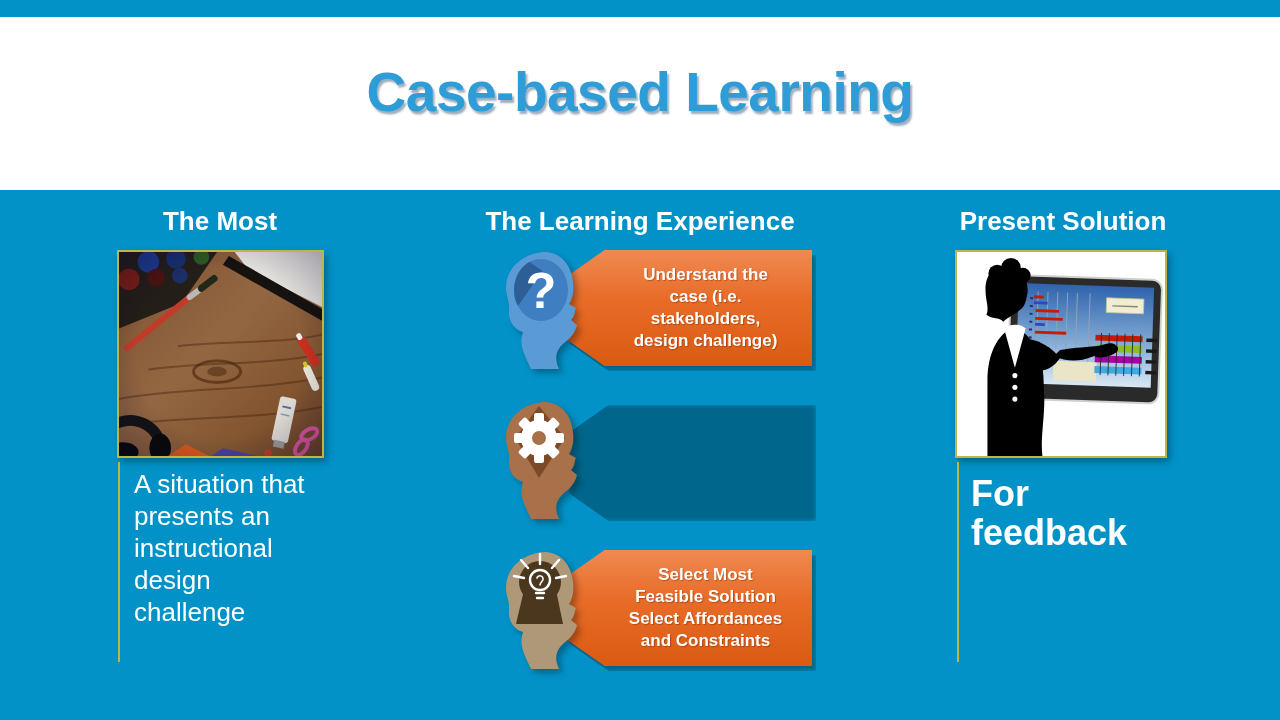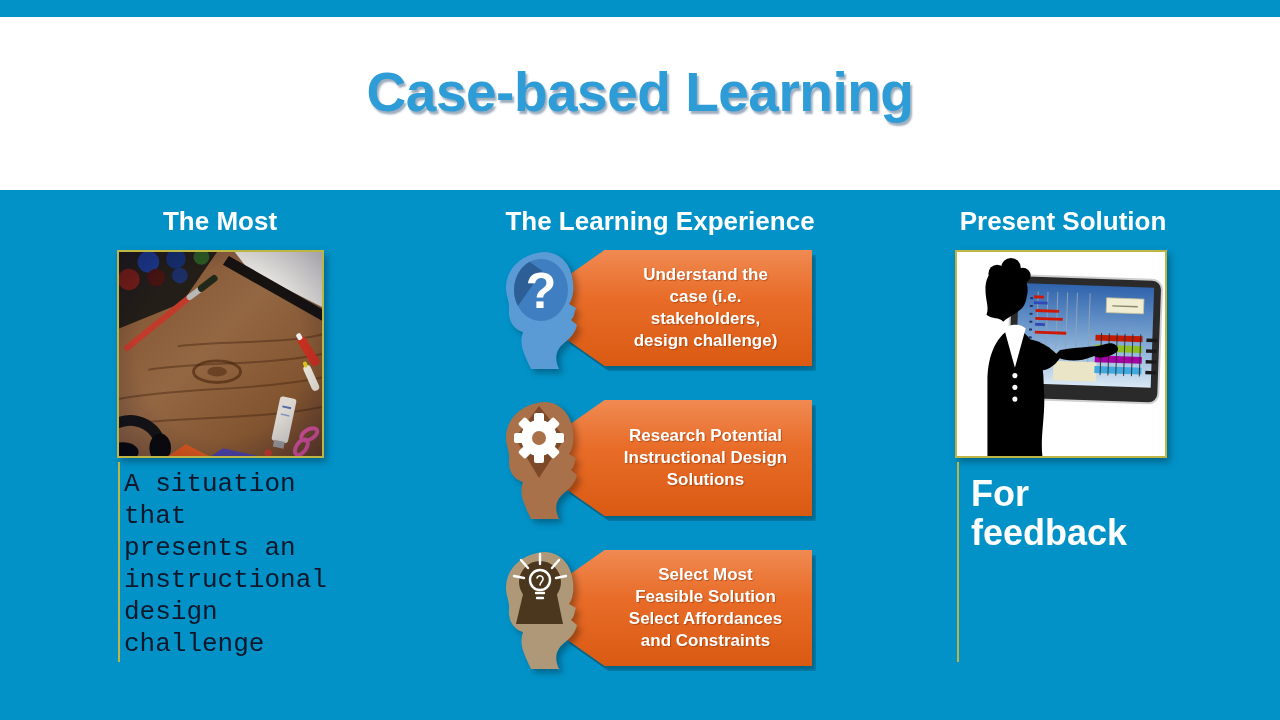--- a/index.html
+++ b/index.html
@@ -11,38 +11,38 @@
     position:absolute; left:0; top:60px; width:1280px; text-align:center;
     font-size:55px; font-weight:700; color:#2E9CD6; letter-spacing:-0.5px;
     text-shadow:2px 3px 2px rgba(40,75,110,0.45);
   }
 
   .col-header {
     position:absolute; top:206px; color:#FFFFFF; font-weight:700; font-size:26px;
     text-align:center; white-space:nowrap;
   }
   .hdr-case    { left:60px;  width:320px; }
-  .hdr-learn   { left:460px; width:400px; }
+  .hdr-learn   { left:440px; width:400px; }
   .hdr-present { left:903px; width:320px; }
 
   .photo-frame {
     position:absolute; top:250px; border:2px solid #BDB544;
     box-shadow:3px 4px 7px rgba(0,0,0,0.30); overflow:hidden; background:#fff;
   }
   .frame-case    { left:117px; width:207px; height:208px; }
   .frame-present { left:955px; width:212px; height:208px; }
   .photo-frame svg { display:block; width:100%; height:100%; }
 
   .accent-line { position:absolute; width:2px; background:#BDB544; }
   .line-case    { left:118px; top:462px; height:200px; }
   .line-present { left:957px; top:462px; height:200px; }
 
   .case-caption {
-    position:absolute; left:124px; top:468px; width:195px;
-    color:#0f172a; font-size:26px; line-height:32px; font-weight:400;font-family:Liberation Mono, monospace;
+    position:absolute; left:134px; top:468px; width:195px;
+    color:#ffffff; font-size:26px; line-height:32px; font-weight:400;
   }
   .present-caption {
     position:absolute; left:971px; top:474px; width:190px;
     color:#FFFFFF; font-size:36px; line-height:39px; font-weight:700;
   }
 
   .step-row { position:absolute; left:486px; width:330px; height:122px; }
   .row-1 { top:248px; }
   .row-2 { top:398px; }
   .row-3 { top:548px; }
@@ -173,23 +173,20 @@
     <ellipse cx="44" cy="42" rx="27" ry="31" fill="#3F7FC1"></ellipse>
     <g clip-path="url(#qclip)">
       <rect x="8" y="18" width="22" height="70" fill="#2D5E96" transform="rotate(35 30 45)"></rect>
     </g>
     <text x="44" y="60" font-family="Liberation Sans, sans-serif" font-size="50" font-weight="bold" fill="#FFFFFF" text-anchor="middle">?</text>
   </svg>
 </div>
 
 <div class="step-row row-2">
   <div class="banner-shadow"></div>
-  <div class="step-banner">
-    <div class="step-label w-s2">Research Potential Instructional Design Solutions</div>
-  </div>
   <svg class="step-head" viewBox="0 0 100 122">
     <path d="M34,121 C26,104 22,96 26,84 C18,82 11,74 12,62 C13,54 9,48 9,40 C9,20 26,5 48,4 C64,5 74,16 76,34 C77,42 76,50 72,56 L79,60 C77,64 78,68 74,72 L80,77 C78,86 72,91 66,96 C59,102 57,110 62,121 Z" fill="#A9714A"></path>
     <path d="M42,8 L68,40 L42,80 L18,40 Z" fill="#7C4A28"></path>
     <g transform="translate(42,40)" fill="#FFFFFF">
       <g>
         <rect x="-5" y="-25" width="10" height="10" rx="2"></rect>
         <rect x="-5" y="-25" width="10" height="10" rx="2" transform="rotate(45)"></rect>
         <rect x="-5" y="-25" width="10" height="10" rx="2" transform="rotate(90)"></rect>
         <rect x="-5" y="-25" width="10" height="10" rx="2" transform="rotate(135)"></rect>
         <rect x="-5" y="-25" width="10" height="10" rx="2" transform="rotate(180)"></rect>

